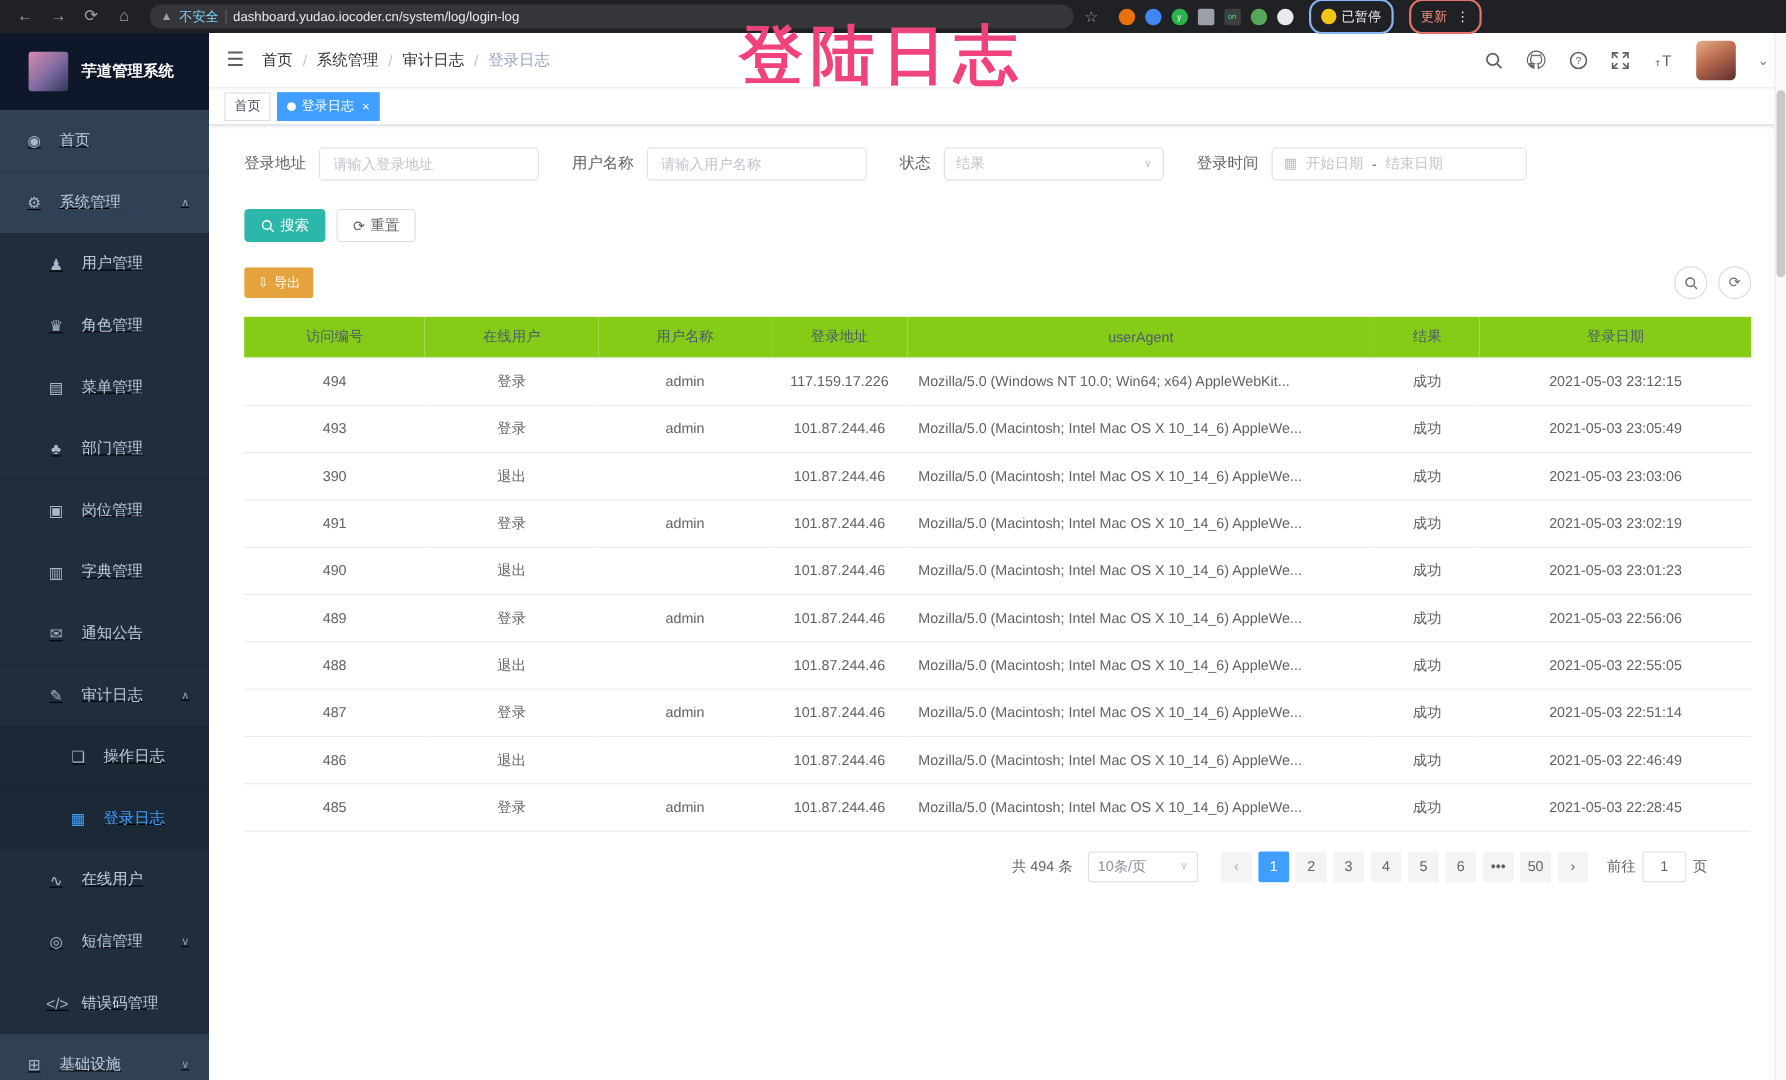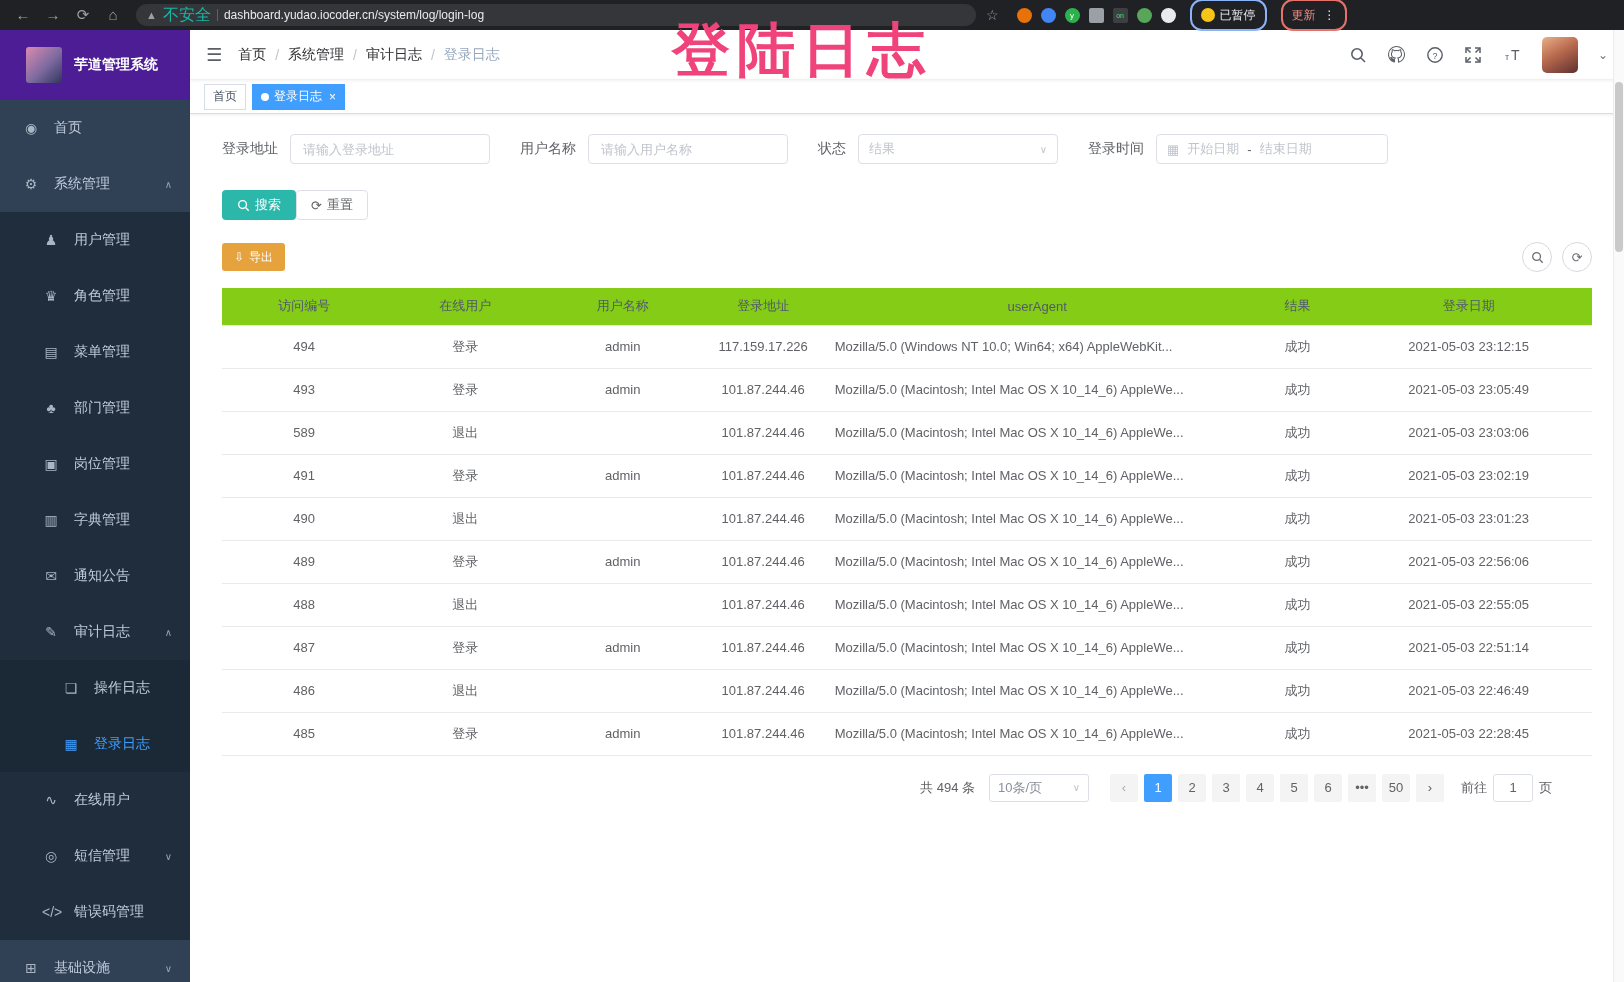--- a/index.html
+++ b/index.html
@@ -2,34 +2,34 @@
 <html lang="zh"><head>
 <meta charset="utf-8">
 <style>
   * { margin:0; padding:0; box-sizing:border-box; }
   html,body { width:1624px; height:982px; overflow:hidden; font-family:"Liberation Sans","DejaVu Sans",sans-serif; background:#fff; }
   
   .browser-bar { height:30px; background:#202124; display:flex; align-items:center; padding:0 10px; gap:4px; position:relative; z-index:5; }
   .nav-ic { color:#9aa0a6; font-size:15px; width:26px; text-align:center; cursor:pointer; line-height:30px; }
   .omnibox { flex:0 0 840px; height:22px; background:#35363a; border-radius:12px; display:flex; align-items:center; padding:0 10px; gap:6px; margin-left:6px; color:#e8eaed; font-size:12px; }
   .warn-tri { color:#9aa0a6; font-size:11px; }
-  .sec-label { color:#14b8a6; font-size:16px; }
+  .sec-label { color:#7dd3fc; font-size:12px; }
   .omni-div { width:1px; height:12px; background:#5f6368; }
   .omni-url { color:#e8eaed; font-size:12px; white-space:nowrap; overflow:hidden; }
   .star { color:#9aa0a6; font-size:14px; margin-left:6px; }
   .ext-row { display:flex; align-items:center; gap:9px; margin-left:14px; }
   .ext { width:15px; height:15px; border-radius:50%; display:inline-flex; align-items:center; justify-content:center; font-size:8px; color:#fff; }
   .pill { height:32px; border-radius:12px; display:flex; align-items:center; gap:5px; padding:0 9px; font-size:12px; margin-left:10px; }
   .pill-paused { border:2px solid #8ab4f8; color:#e8eaed; }
   .pill-update { border:2px solid #e5736b; color:#f28b82; gap:8px; }
   .emoji-face { width:14px; height:14px; border-radius:50%; background:#f5c518; }
   .kebab { color:#e8eaed; }
   
   .app { display:flex; height:952px; position:relative; }
-  .sidebar { width:190px; background:#4c1d95; flex-shrink:0; overflow:hidden; }
+  .sidebar { width:190px; background:#0f172a; flex-shrink:0; overflow:hidden;text-decoration:underline; }
   .logo-row { height:70px; display:flex; align-items:center; padding-left:26px; gap:12px; }
   .logo-img { width:36px; height:36px; border-radius:3px; background:linear-gradient(135deg,#d98bb2 0%,#7d6aa0 55%,#32355c 100%); }
   .logo-title { color:#fff; font-size:14px; font-weight:bold; white-space:nowrap; }
   .menu-item { height:56px; display:flex; align-items:center; color:#bfcbd9; font-size:14px; cursor:pointer; }
   .menu-item.level-1 { padding-left:22px; background:#304156; }
   .menu-item.level-2 { padding-left:42px; background:#1f2d3d; }
   .menu-item.level-3 { padding-left:62px; background:#1b2836; }
   .menu-item.active { color:#409eff; }
   .mi-icon { width:18px; margin-right:14px; text-align:center; font-size:14px; color:#a9b6c5; flex-shrink:0; }
   .menu-item.active .mi-icon { color:#409eff; }
@@ -54,21 +54,21 @@
   
   .content { flex:1; padding:18px 32px 0; min-width:0; }
   .filters { display:flex; align-items:center; margin-top:2px; }
   .f-item { display:flex; align-items:center; margin-right:30px; }
   .f-label { font-size:14px; color:#606266; margin-right:12px; white-space:nowrap; }
   .f-input { width:200px; height:30px; border:1px solid #dcdfe6; border-radius:4px; padding:0 12px; font-size:13px; color:#606266; outline:none; }
   .f-input::placeholder { color:#c0c4cc; }
   .f-select { width:200px; height:30px; border:1px solid #dcdfe6; border-radius:4px; display:flex; align-items:center; justify-content:space-between; padding:0 10px; font-size:13px; color:#c0c4cc; cursor:pointer; }
   .sel-caret { font-size:10px; color:#c0c4cc; }
   .f-date { width:232px; height:30px; border:1px solid #dcdfe6; border-radius:4px; display:flex; align-items:center; gap:8px; padding:0 10px; font-size:13px; color:#c0c4cc; }
-  .btn-row { margin-top:26px; display:flex; }
+  .btn-row { margin-top:26px; display:flex; gap:10px; }
   .btn { height:30px; border-radius:4px; font-size:13px; display:inline-flex; align-items:center; gap:5px; padding:0 14px; cursor:pointer; border:1px solid transparent; }
   .btn-search { background:#2bb8aa; color:#fff; }
   .btn-reset { background:#fff; color:#606266; border-color:#dcdfe6; }
   .export-row { margin-top:22px; display:flex; align-items:center; }
   .btn-export { background:#e6a23c; color:#fff; height:28px; padding:0 11px; font-size:12px; border-radius:3px; }
   .right-tools { margin-left:auto; display:flex; gap:10px; }
   .circle-btn { width:30px; height:30px; border-radius:50%; border:1px solid #d9d9d9; background:#fff; display:flex; align-items:center; justify-content:center; color:#6b6f76; font-size:13px; cursor:pointer; }
   
   table { width:100%; border-collapse:collapse; table-layout:fixed; margin-top:16px; font-size:13px; color:#606266; }
   thead th { background:#84cc16; height:37px; font-weight:500; color:#515a6e; border-bottom:1px solid #e8eaec; }
@@ -353,21 +353,21 @@
             <tr>
               <td>493</td>
               <td>登录</td>
               <td>admin</td>
               <td>101.87.244.46</td>
               <td class="agent">Mozilla/5.0 (Macintosh; Intel Mac OS X 10_14_6) AppleWe...</td>
               <td>成功</td>
               <td>2021-05-03 23:05:49</td>
             </tr>
             <tr>
-              <td>589</td>
+              <td>390</td>
               <td>退出</td>
               <td></td>
               <td>101.87.244.46</td>
               <td class="agent">Mozilla/5.0 (Macintosh; Intel Mac OS X 10_14_6) AppleWe...</td>
               <td>成功</td>
               <td>2021-05-03 23:03:06</td>
             </tr>
             <tr>
               <td>491</td>
               <td>登录</td>

